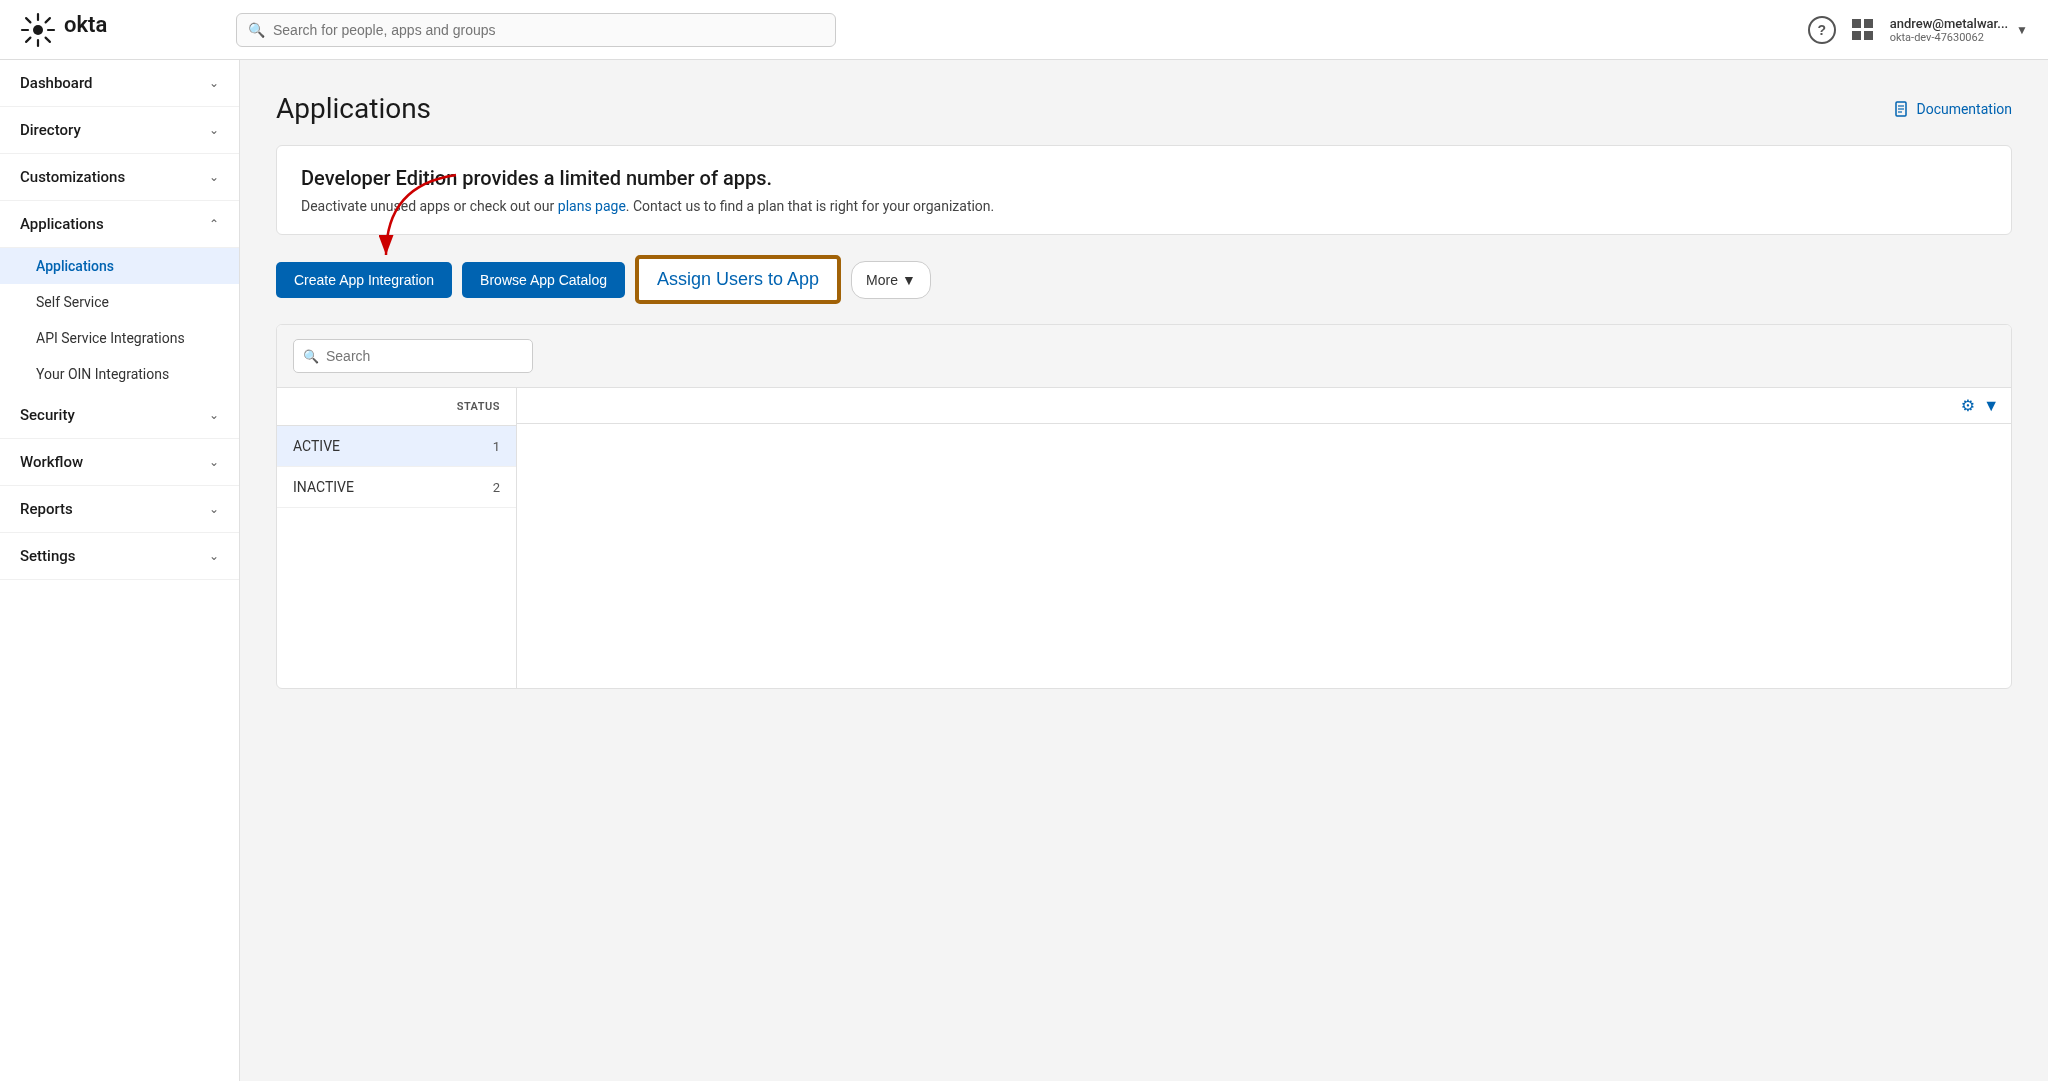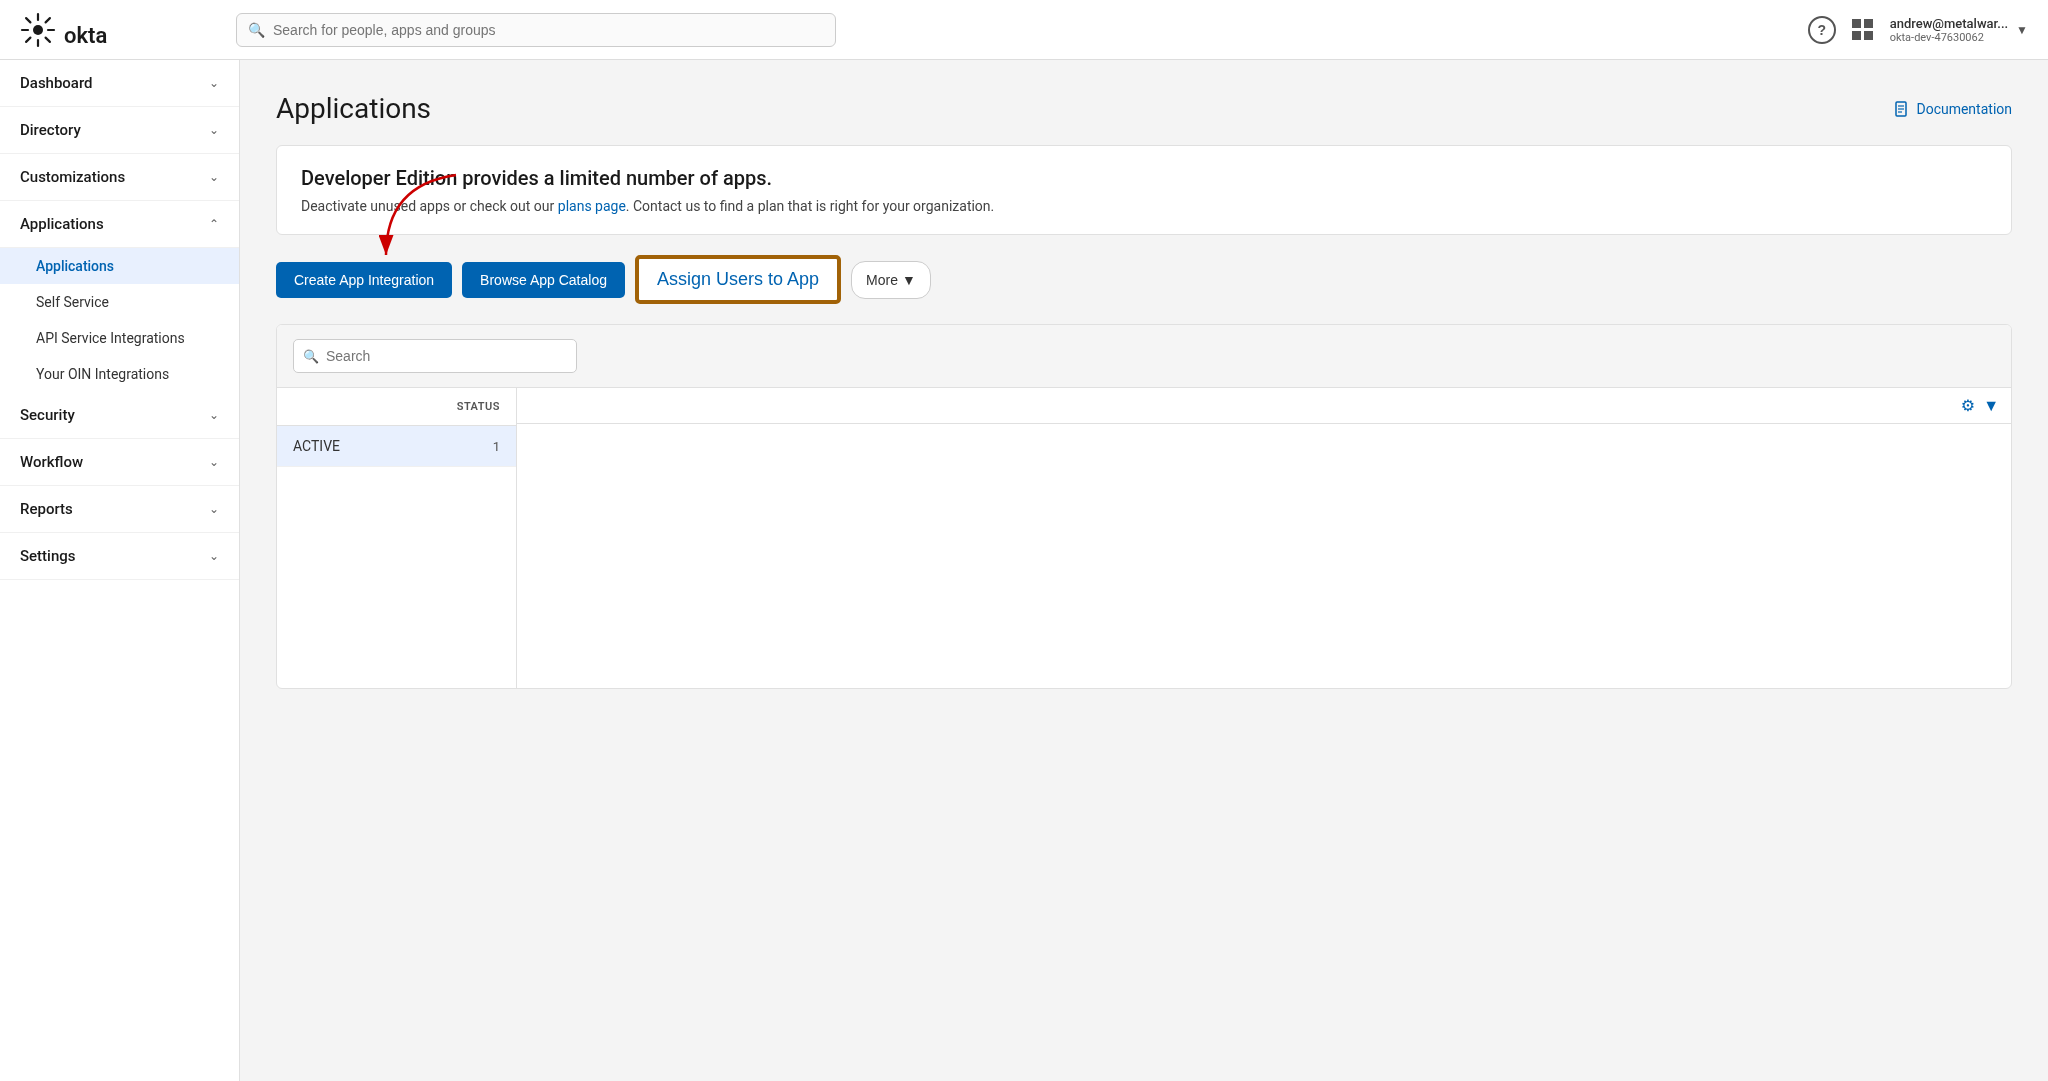--- a/index.html
+++ b/index.html
@@ -12,21 +12,21 @@
       border-bottom: 1px solid #ddd;
       display: flex;
       align-items: center;
       padding: 0 20px;
       gap: 16px;
       flex-shrink: 0;
       z-index: 10;
     }
     .logo-area {
       display: flex;
-      align-items: flex-end;
+      align-items: flex-start;
       gap: 8px;
       min-width: 200px;
     }
     .okta-logo-icon {
       width: 36px;
       height: 36px;
     }
     .okta-logo-text {
       font-size: 22px;
       font-weight: 600;
@@ -271,21 +271,21 @@
       position: absolute;
       left: 10px;
       color: #888;
       font-size: 13px;
     }
     .table-search-input {
       padding: 8px 12px 8px 32px;
       border: 1px solid #ccc;
       border-radius: 5px;
       font-size: 14px;
-      width: 284px;
+      width: 240px;
       background: #fff;
       outline: none;
     }
 
     .table-content {
       display: flex;
     }
     .status-panel {
       width: 240px;
       border-right: 1px solid #e0e0e0;
@@ -498,20 +498,24 @@
       </div>
 
       <div class="table-content">
 
         <div class="status-panel">
           <div class="status-header">STATUS</div>
           <div class="status-row active-row">
             <span>ACTIVE</span>
             <span class="status-count">1</span>
           </div>
+          <div class="status-row">
+            <span>INACTIVE</span>
+            <span class="status-count">2</span>
+          </div>
         </div>
 
         <div class="main-table-area">
           <div class="table-toolbar">
             <button class="gear-btn">⚙</button>
             <button class="filter-btn">▼</button>
           </div>
         </div>
 
       </div>

